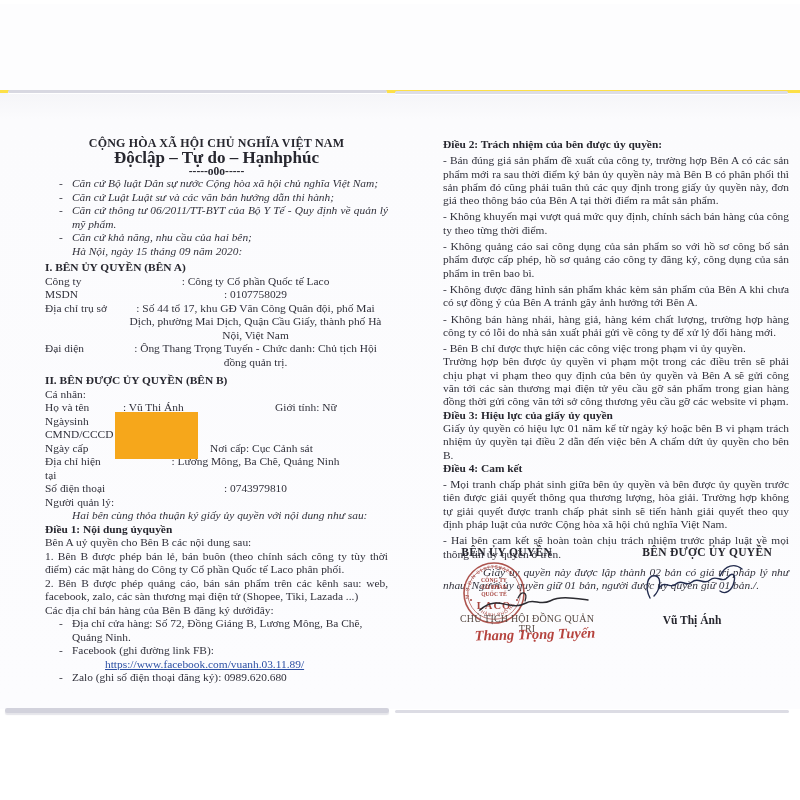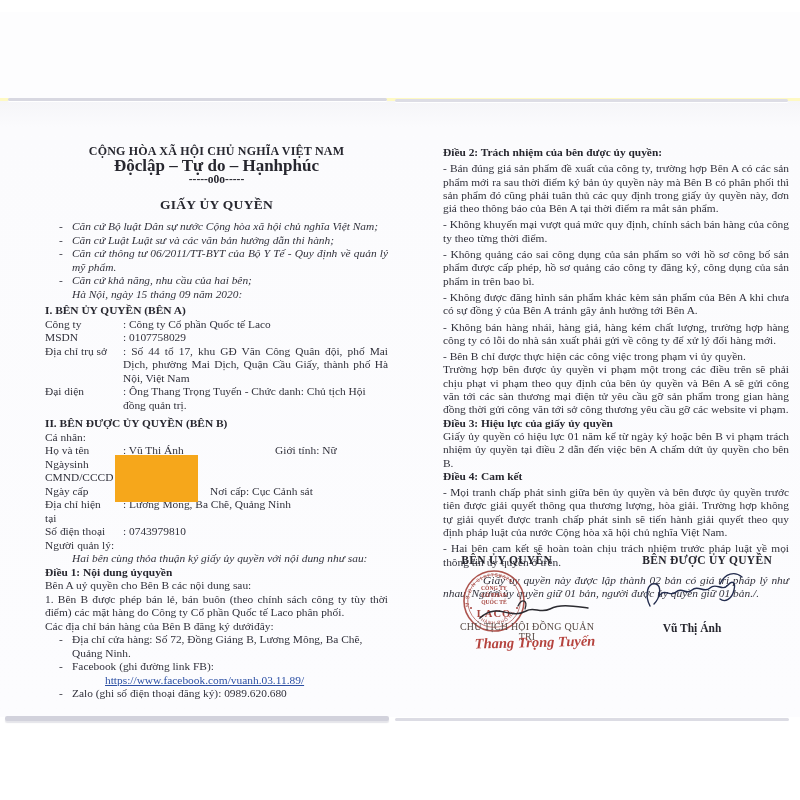--- a/index.html
+++ b/index.html
@@ -1,18 +1,18 @@
 <!DOCTYPE html>
 <html><head>
 <meta charset="utf-8">
 <style>
   html,body{margin:0;padding:0;}
   body{width:800px;height:800px;background:#ffffff;overflow:hidden;
        font-family:"Liberation Serif","DejaVu Serif",serif;color:#31313b;}
-  .photo{position:absolute;left:0;top:12px;width:800px;height:688px;background:#fef9c3;}
+  .photo{position:absolute;left:0;top:4px;width:800px;height:688px;background:#fde047;}
   .photo-top{position:absolute;left:0;top:0;width:800px;height:86px;background:#fdfdfe;}
   .pages-bg{position:absolute;left:0;top:89px;width:800px;height:616px;
             background:linear-gradient(#f5f5f8,#fbfbfd 26px,#fcfcfe);}
   .edge{position:absolute;border-radius:2px;}
   .edge-tl{left:8px;top:86px;width:379px;height:3px;background:#d8d8e1;box-shadow:0 1px 0 #ffffff;}
   .edge-tr{left:395px;top:87px;width:393px;height:3px;background:#dddde5;box-shadow:0 1px 0 #ffffff;}
   .edge-bl{left:5px;top:704px;width:384px;height:5px;background:#d2d2dc;box-shadow:0 2px 1px rgba(180,180,195,.35);}
   .edge-br{left:395px;top:706px;width:394px;height:3px;background:#dcdce4;}
 
   .page{position:absolute;box-sizing:border-box;}
@@ -27,21 +27,21 @@
   .ctr{text-align:center;}
   .nat1{font-size:12px;line-height:14px;letter-spacing:.2px;}
   .nat2{font-size:17px;line-height:15px;}
   .ooo{font-size:11.5px;line-height:12px;}
   .doctitle{font-size:13.5px;line-height:16px;margin:12px 0 7px 0 !important;letter-spacing:.3px;}
 
   .bullet{display:flex;margin-left:14px;}
   .bullet .mk{flex:0 0 13px;}
   .row{display:flex;}
   .row .lb{flex:0 0 78px;}
-  .row .vl{flex:1 1 auto;}
+  .row .vl{flex:1 1 auto;text-align:center;}
   .gap3{margin-top:3px !important;}
   .gap5{margin-top:5px !important;}
   .indent{padding-left:27px;}
 
   .redact-wrap{position:relative;}
   .redact-block{position:absolute;left:70px;top:-3px;width:83px;height:47px;background:#f6a71b;}
   .spacer87{display:inline-block;width:87px;}
   .link{color:#2b4fa3;text-decoration:underline;padding-left:33px;}
 
   .closing{margin-top:5px !important;}
@@ -67,21 +67,20 @@
   <div class="pages-bg"></div>
   <div class="edge edge-tl"></div>
   <div class="edge edge-tr"></div>
   <div class="edge edge-bl"></div>
   <div class="edge edge-br"></div>
 
   <div class="page page1 fs">
     <p class="ctr b nat1">CỘNG HÒA XÃ HỘI CHỦ NGHĨA VIỆT NAM</p>
     <p class="ctr b nat2">Độclập – Tự do – Hạnhphúc</p>
     <p class="ctr b ooo">-----o0o-----</p>
-    <p class="ctr b doctitle">GIẤY ỦY QUYỀN</p>
 
     <div class="bullet i just">
       <span class="mk">-</span>
       <span>Căn cứ Bộ luật Dân sự nước Cộng hòa xã hội chủ nghĩa Việt Nam;</span>
     </div>
     <div class="bullet i just">
       <span class="mk">-</span>
       <span>Căn cứ Luật Luật sư và các văn bản hướng dẫn thi hành;</span>
     </div>
     <div class="bullet i just">
@@ -144,20 +143,21 @@
       <span class="lb">Số điện thoại</span>
       <span class="vl">: 0743979810</span>
     </div>
     <p>Người quản lý:</p>
 
     <p class="i indent">Hai bên cùng thỏa thuận ký giấy ủy quyền với nội dung như sau:</p>
 
     <p class="b">Điều 1: Nội dung ủyquyền</p>
     <p>Bên A uỷ quyền cho Bên B các nội dung sau:</p>
     <p class="just">1. Bên B được phép bán lẻ, bán buôn (theo chính sách công ty tùy thời điểm) các mặt hàng do Công ty Cổ phần Quốc tế Laco phân phối.</p>
+    <p class="just">2. Bên B được phép quảng cáo, bán sản phẩm trên các kênh sau: web, facebook, zalo, các sàn thương mại điện tử (Shopee, Tiki, Lazada ...)</p>
     <p>Các địa chỉ bán hàng của Bên B đăng ký dướiđây:</p>
     <div class="bullet">
       <span class="mk">-</span>
       <span>Địa chỉ cửa hàng: Số 72, Đồng Giáng B, Lương Mông, Ba Chẽ, Quảng Ninh.</span>
     </div>
     <div class="bullet">
       <span class="mk">-</span>
       <span><span>Facebook (ghi đường link FB): </span><span class="link">https://www.facebook.com/vuanh.03.11.89/</span></span>
     </div>
     <div class="bullet">

